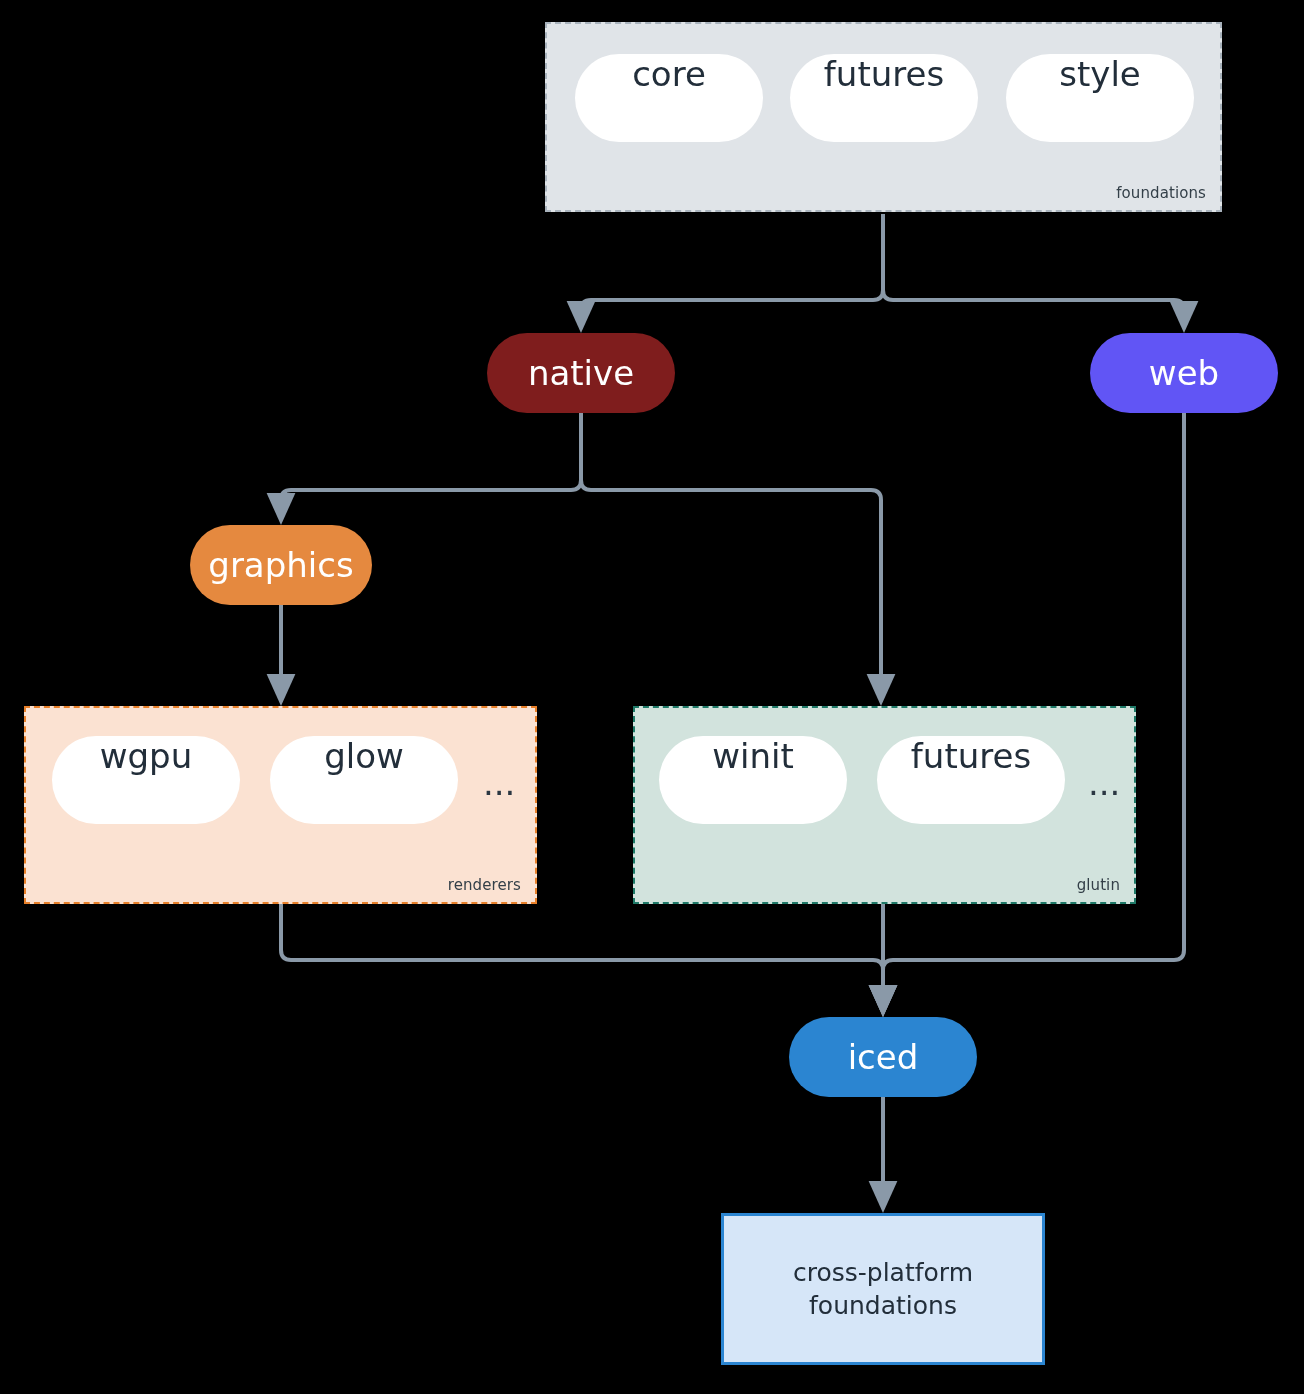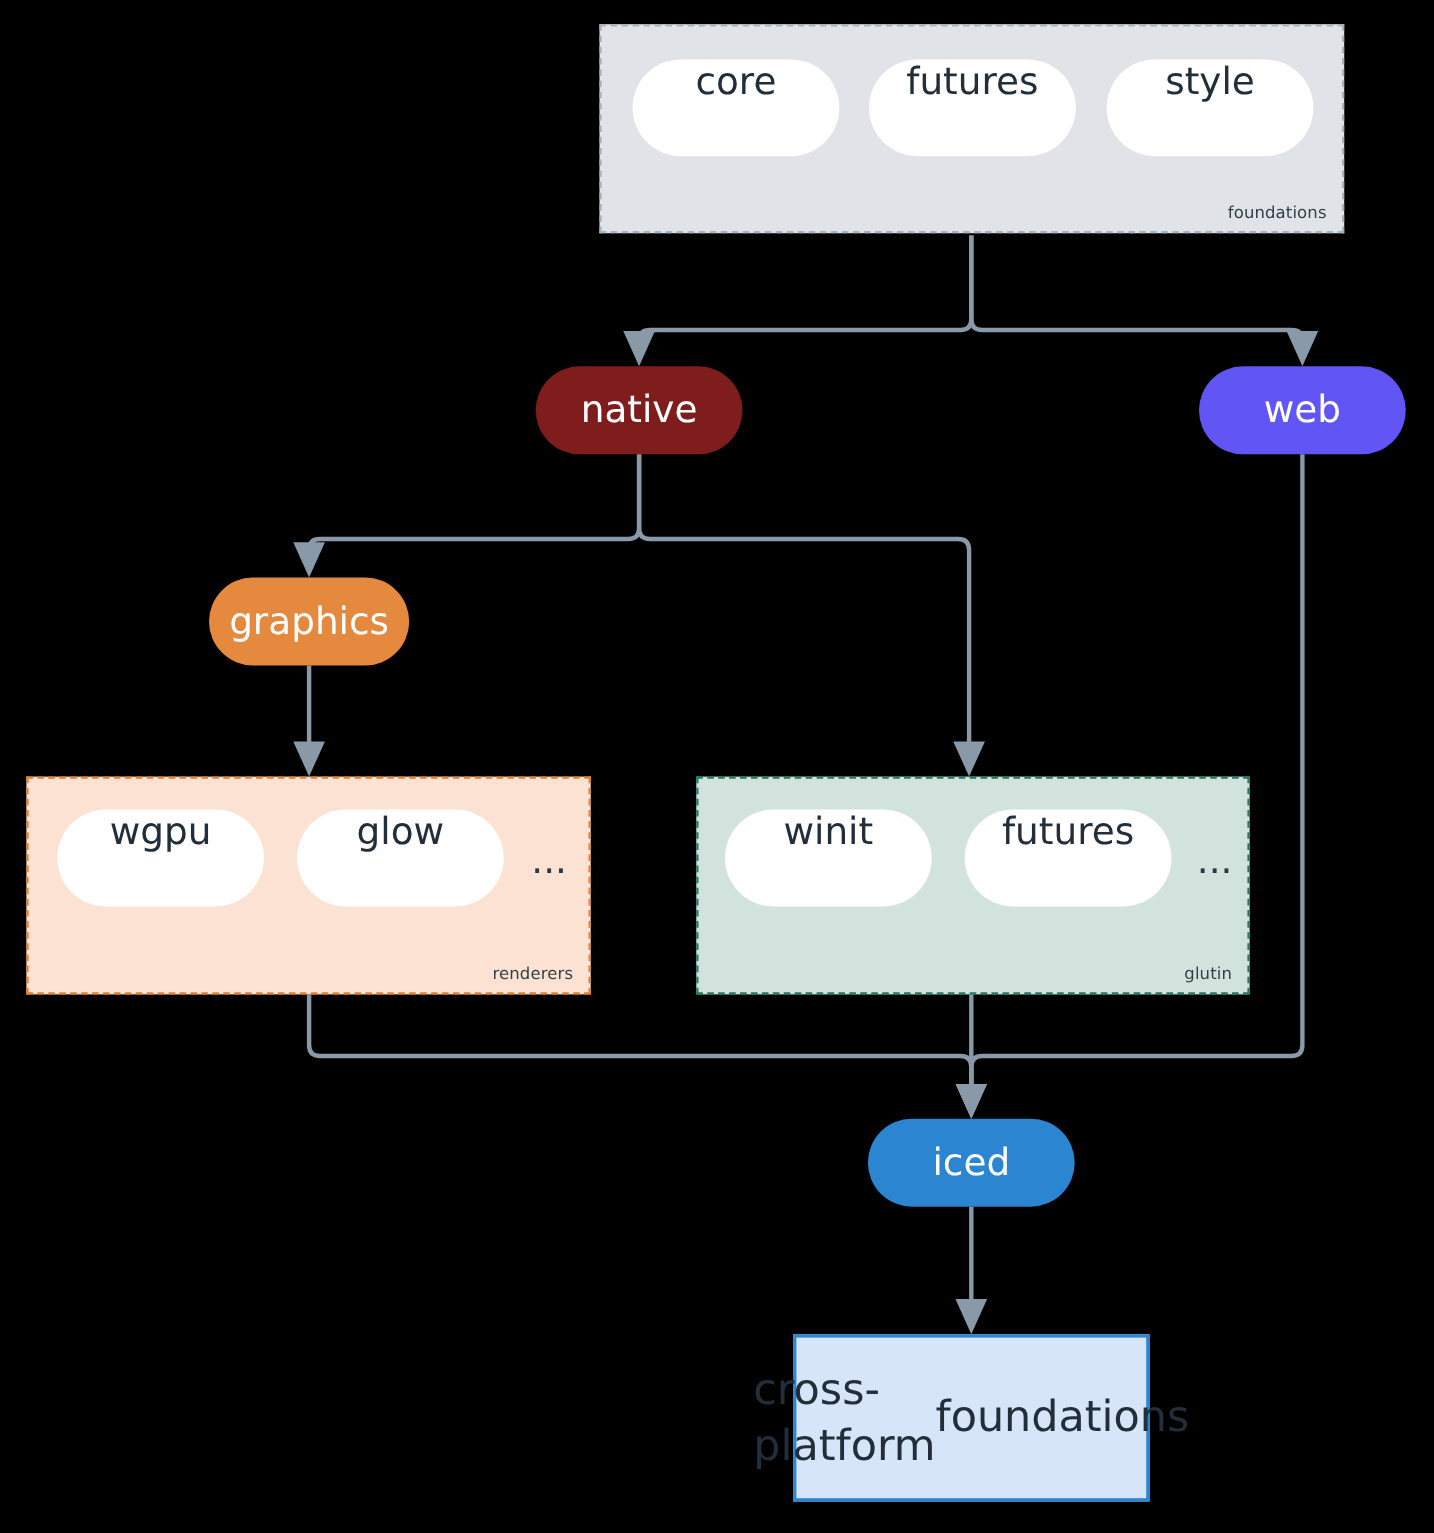--- a/index.html
+++ b/index.html
@@ -116,25 +116,25 @@
   #node-application {
     position: absolute;
     left: 721px;
     top: 1213px;
     width: 324px;
     height: 152px;
     background: #d6e6f8;
     border: 3px solid #2b85d1;
     box-sizing: border-box;
     display: flex;
-    flex-direction: row;
+    flex-direction: column;
     align-items: center;
     justify-content: center;
     color: #222e3a;
-    font-size: 39px;
+    font-size: 25px;
     line-height: 1.32;
   }
 </style>
 </head>
 <body>
 
 <div id="canvas">
 
   <svg id="edges" viewBox="0 0 1304 1394" width="1304" height="1394">
     <defs>

